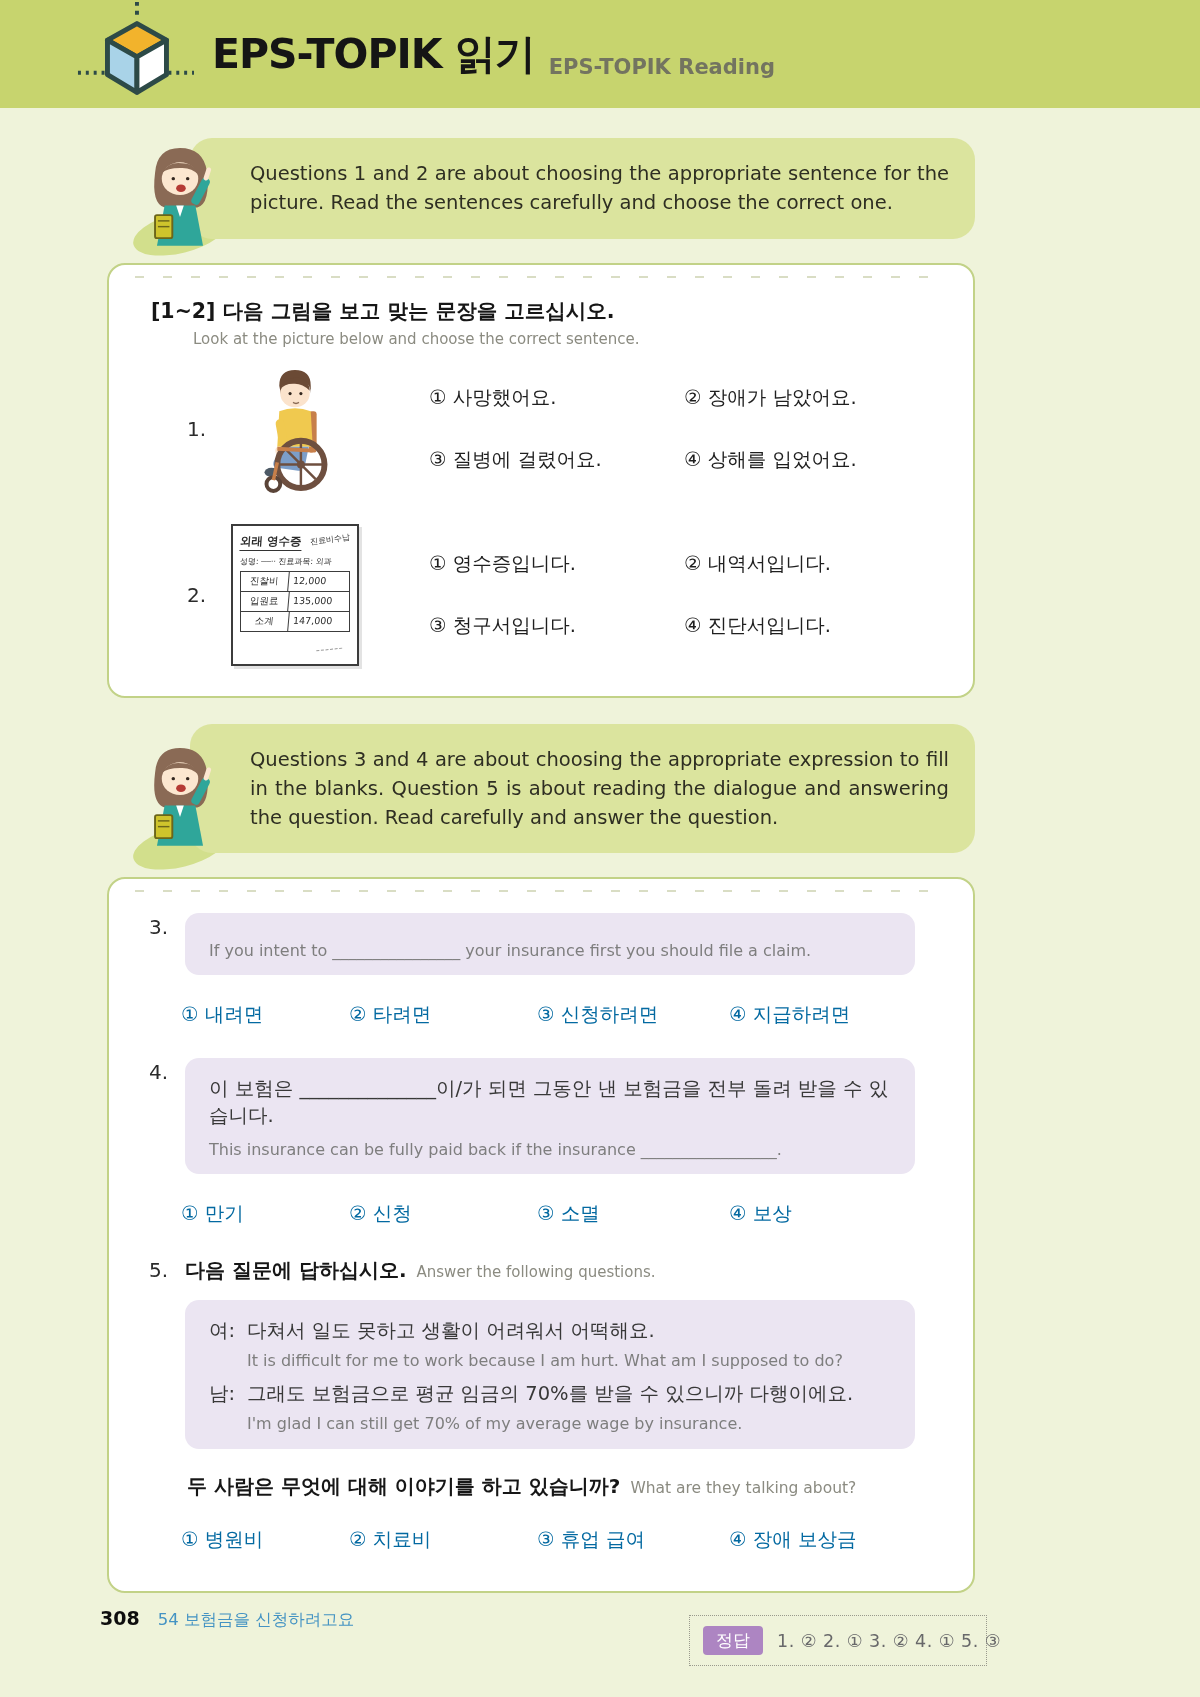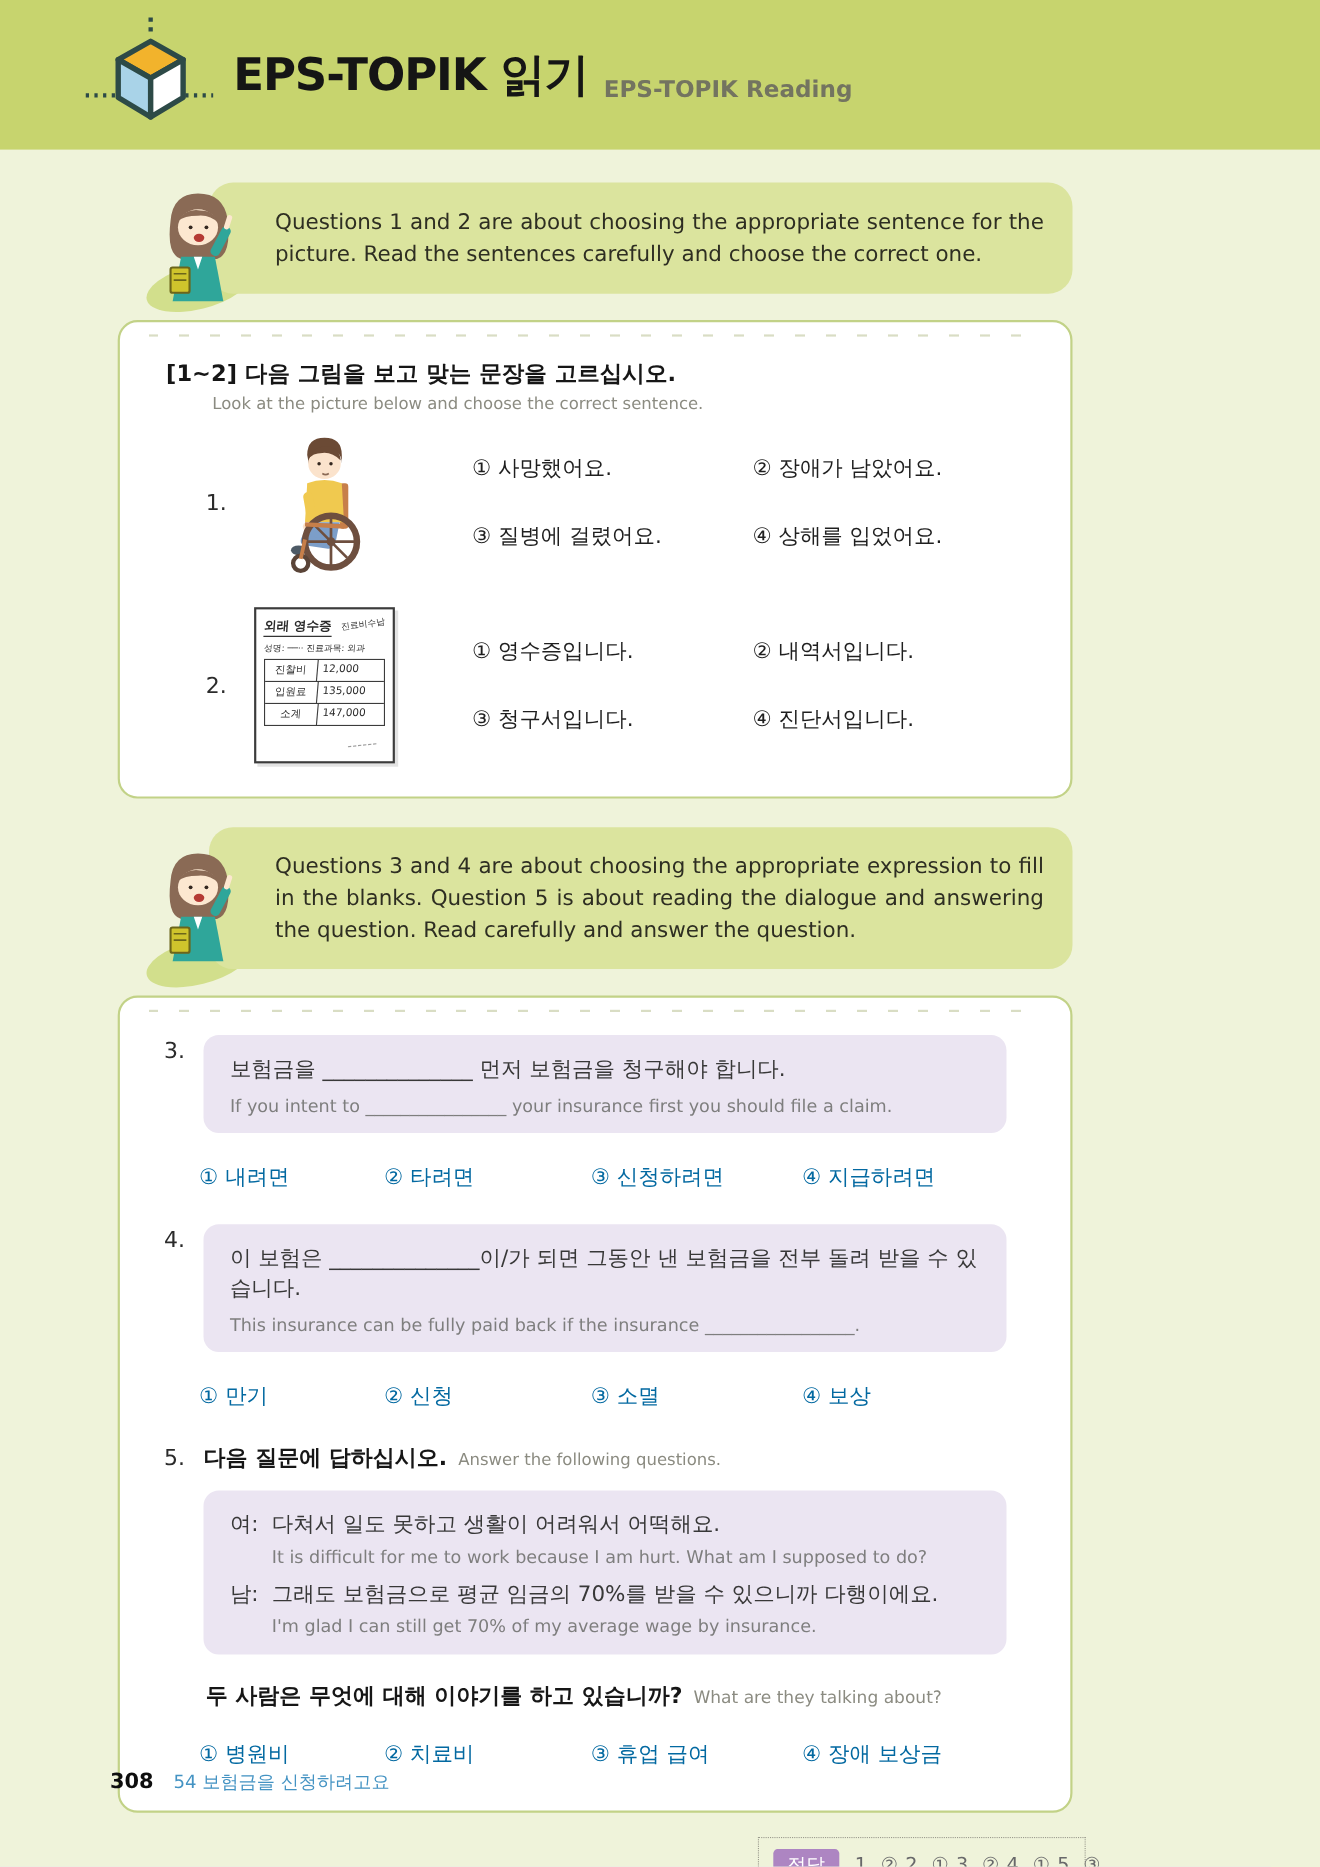--- a/index.html
+++ b/index.html
@@ -7,21 +7,21 @@
   .page {
     position:relative;
     width:1200px; height:1697px;
     margin:0 auto;
     background:#eff3da;
     font-family:"DejaVu Sans","Liberation Sans",sans-serif;
     overflow:hidden;
   }
   
   .band {
-    height:136px; background:#c7d46e;
+    height:108px; background:#c7d46e;
     display:flex; align-items:center; padding-left:76px;
   }
   .cube-wrap { width:118px; height:106px; flex:0 0 auto; }
   .band-title { font-size:41px; font-weight:bold; color:#151515; letter-spacing:-1px; margin-left:18px; }
   .band-sub { font-size:21px; font-weight:bold; color:#737460; margin-left:14px; margin-top:26px; }
 
   
   .bubble-row { position:relative; margin:30px 225px 0 190px; }
   .bubble-row.second { margin-top:26px; }
   .bubble {
@@ -268,21 +268,20 @@
       </svg>
     </div>
     <div class="bubble">Questions 3 and 4 are about choosing the appropriate expression to fill in the blanks. Question 5 is about reading the dialogue and answering the question. Read carefully and answer the question.</div>
   </div>
 
   <section class="qbox">
 
     <div class="qitem">
       <div class="num">3.</div>
       <div class="lav">
-        <div class="lav-ko">보험금을 ______________ 먼저 보험금을 청구해야 합니다.</div>
         <div class="lav-en">If you intent to ________________ your insurance first you should file a claim.</div>
       </div>
     </div>
     <div class="opt-row4">
       <span>① 내려면</span>
       <span>② 타려면</span>
       <span>③ 신청하려면</span>
       <span>④ 지급하려면</span>
     </div>
 

